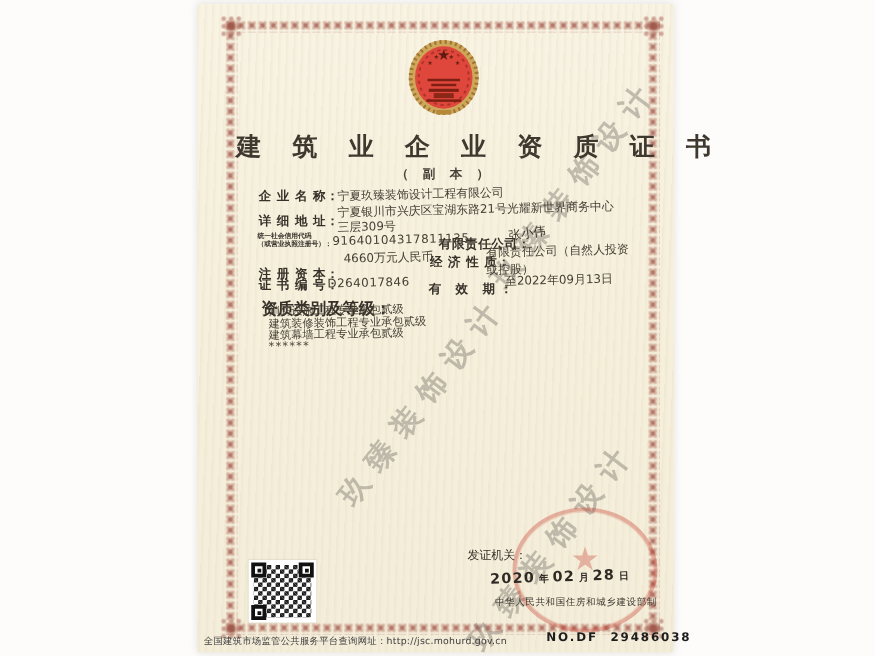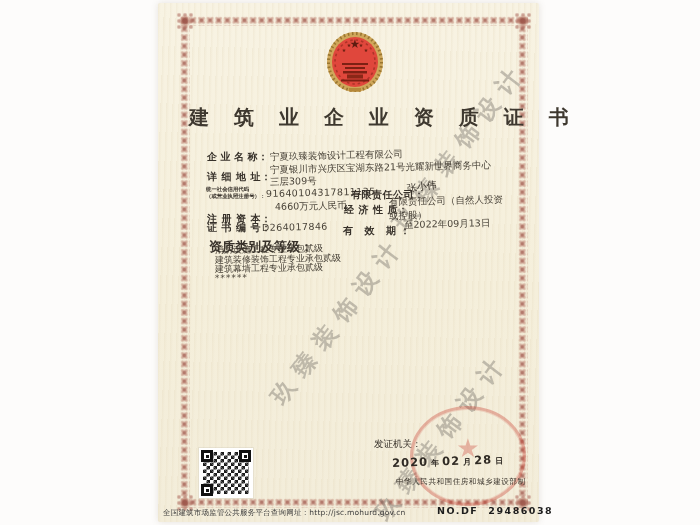--- a/index.html
+++ b/index.html
@@ -107,22 +107,23 @@
     <rect x="17" y="34" width="26" height="2" fill="#7d2013"></rect>
     <rect x="20" y="38" width="20" height="2" fill="#7d2013"></rect>
     <rect x="18" y="42" width="24" height="2.5" fill="#7d2013"></rect>
     <rect x="22" y="45.5" width="16" height="4" fill="#8a2717"></rect>
     <rect x="16" y="50.5" width="28" height="2" fill="#7d2013"></rect>
     <ellipse cx="30" cy="33" rx="20" ry="22" fill="none" stroke="#7d2013" stroke-width="1.6" stroke-dasharray="2.5 3" opacity="0.5"></ellipse>
     <rect x="24" y="59" width="12" height="3.5" fill="#b5883a"></rect>
   </svg>
 
   <div class="abs title">建 筑 业 企 业 资 质 证 书</div>
+  <div class="abs subtitle">（ 副 本 ）</div>
 
-  <div class="abs lbl" style="left:207px;top:150px;font-family:Liberation Serif, serif;">企 业 名 称：</div>
+  <div class="abs lbl" style="left:207px;top:150px;">企 业 名 称：</div>
   <div class="abs val" style="left:270px;top:151px;">宁夏玖臻装饰设计工程有限公司</div>
 
   <div class="abs lbl" style="left:207px;top:170px;">详 细 地 址：</div>
   <div class="abs val" style="left:270px;top:164px;">宁夏银川市兴庆区宝湖东路21号光耀新世界商务中心</div>
   <div class="abs val" style="left:270px;top:176px;">三层309号</div>
 
   <div class="abs small-lbl" style="left:206px;top:186px;">统一社会信用代码</div>
   <div class="abs small-lbl" style="left:206px;top:192.5px;">（或营业执照注册号）：</div>
   <div class="abs val" style="left:266px;top:188px;letter-spacing:0.4px;">91640104317811135</div>
   <div class="abs lbl" style="left:351px;top:188px;">有限责任公司：</div>

